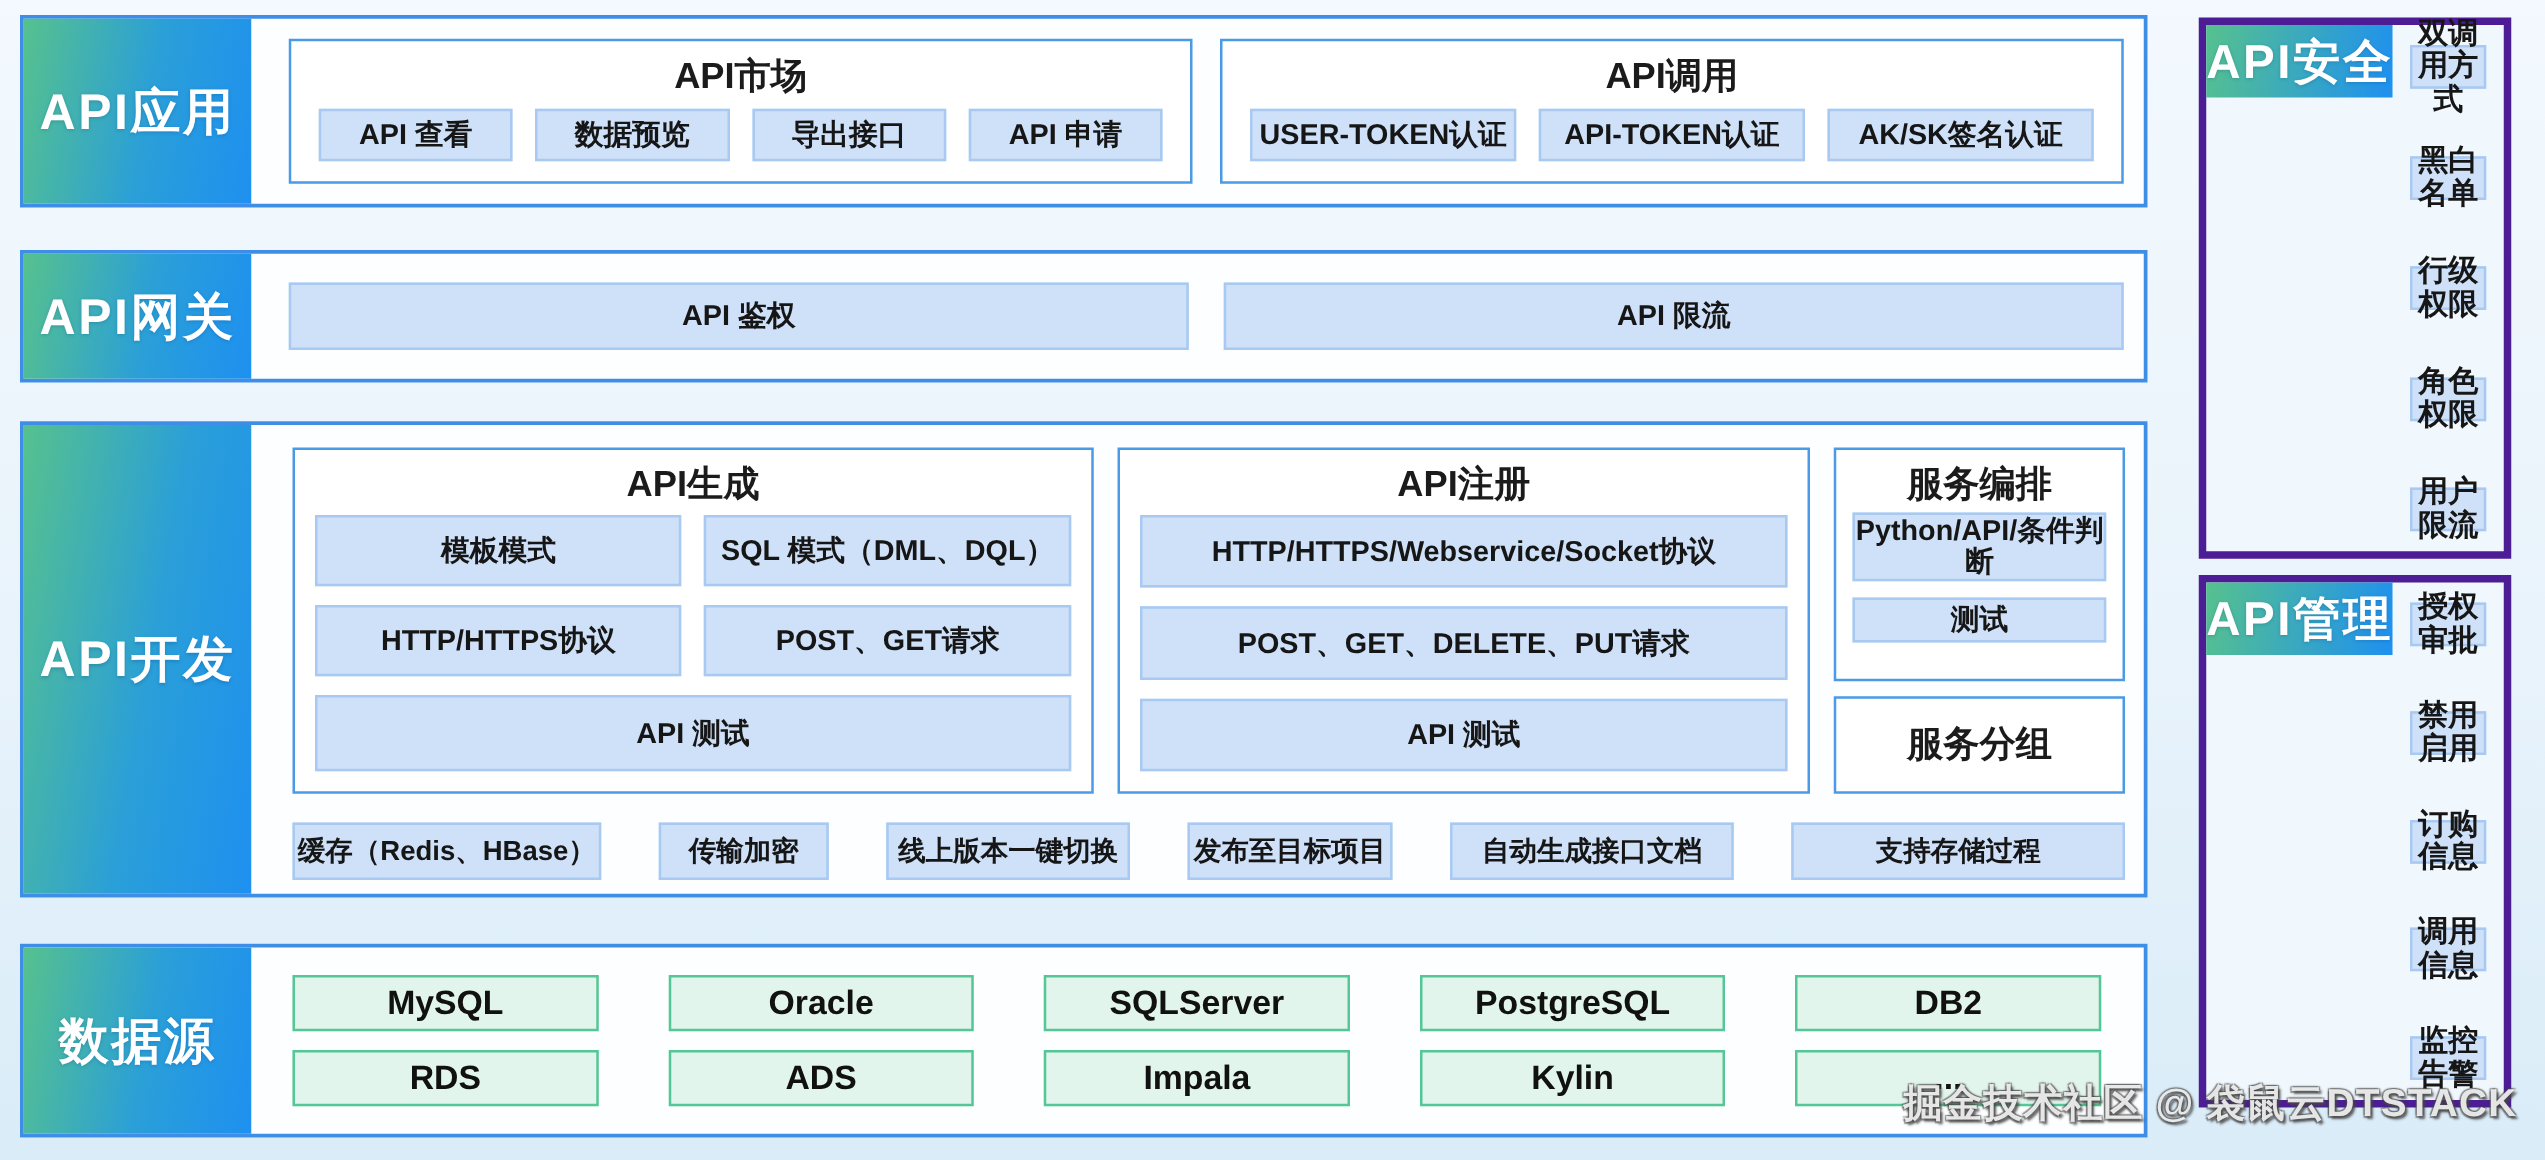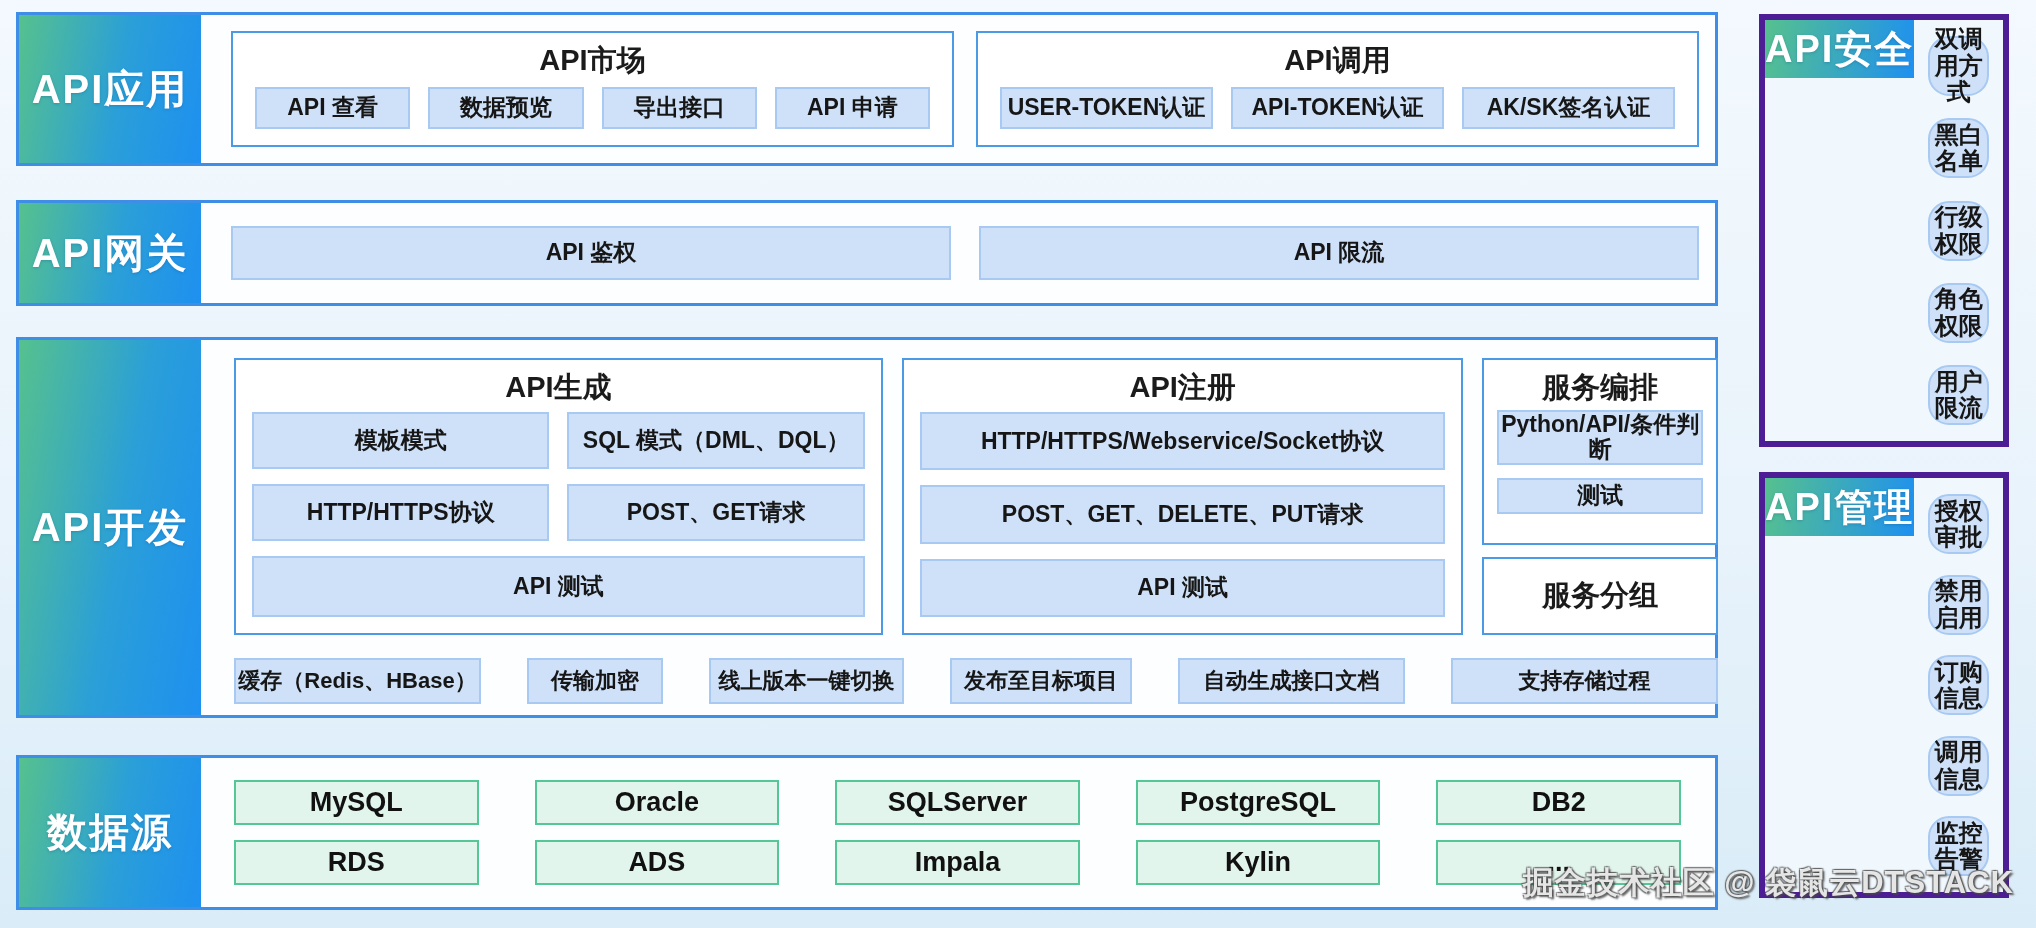--- a/index.html
+++ b/index.html
@@ -61,50 +61,50 @@
   .stack { flex:1; display:flex; flex-direction:column; gap:15px; padding:4px 16px 16px; }
   .stack-row { flex:1; display:flex; gap:18px; }
   .stack-row .btn { flex:1; }
   .stack > .btn { flex:1; }
   .svc-box { flex:none; height:187px; }
   .svc-box .stack { gap:13px; padding:2px 13px 29px; }
   .group-box { flex:1; display:flex; align-items:center; justify-content:center;
                font-size:29px; font-weight:600; }
   .dev-features { display:flex; gap:46px; margin-top:23px; height:46px; }
   .dev-features .btn { flex:none; font-size:22px; }
-  .fw1{width:247px}.fw2{width:136px}.fw3{width:195px}.fw4{width:182px}.fw5{width:227px}.fw6{width:267px}
+  .fw1{width:247px}.fw2{width:136px}.fw3{width:195px}.fw4{width:164px}.fw5{width:227px}.fw6{width:267px}
 
   
   .r4-content { display:flex; flex-direction:column; justify-content:center; gap:15px;
                 padding:0 34px 0 33px; height:100%; }
   .ds-row { display:flex; gap:56px; height:45px; flex:none; }
   .db {
     flex:1; background:#e2f5ec; border:2px solid #55c695;
     display:flex; align-items:center; justify-content:center;
     font-size:27px; font-weight:700; color:#111;
   }
 
   
   .panel {
     position:absolute; left:1759px; width:250px;
     border:6px solid #4c1d95; background:#f0f8fe;
     display:flex; flex-direction:row;
   }
   .panel-security { top:14px; height:433px; }
-  .panel-management { top:472px; height:426px;justify-content:flex-end; }
+  .panel-management { top:460px; height:426px;justify-content:flex-end; }
   .panel-header {
     flex:none; height:58px;
     background:linear-gradient(100deg,#56c18e 0%,#1e90f0 100%);
     color:#fff; font-size:38px; font-weight:700; letter-spacing:2px;
     display:flex; align-items:center; justify-content:center;
     text-shadow:0 1px 3px rgba(0,60,120,.25);
   }
   .panel-items { flex:1; display:flex; flex-direction:column;
                  justify-content:space-between; padding:16px 14px; }
-  .panel-items .btn { flex:none; height:60px; font-size:24px;border-radius:21px; }
+  .panel-items .btn { flex:none; height:35px; font-size:24px; }
 
   
   .watermark {
     position:absolute; top:862px; right:22px;
     font-size:31px; font-weight:700; letter-spacing:1px;
     color:rgba(250,250,250,.88);
     text-shadow:2px 2px 2px rgba(70,70,70,.85),-1px -1px 1px rgba(70,70,70,.6),1px -1px 1px rgba(70,70,70,.6),-1px 1px 1px rgba(70,70,70,.6);
     white-space:nowrap;
   }
 </style>

